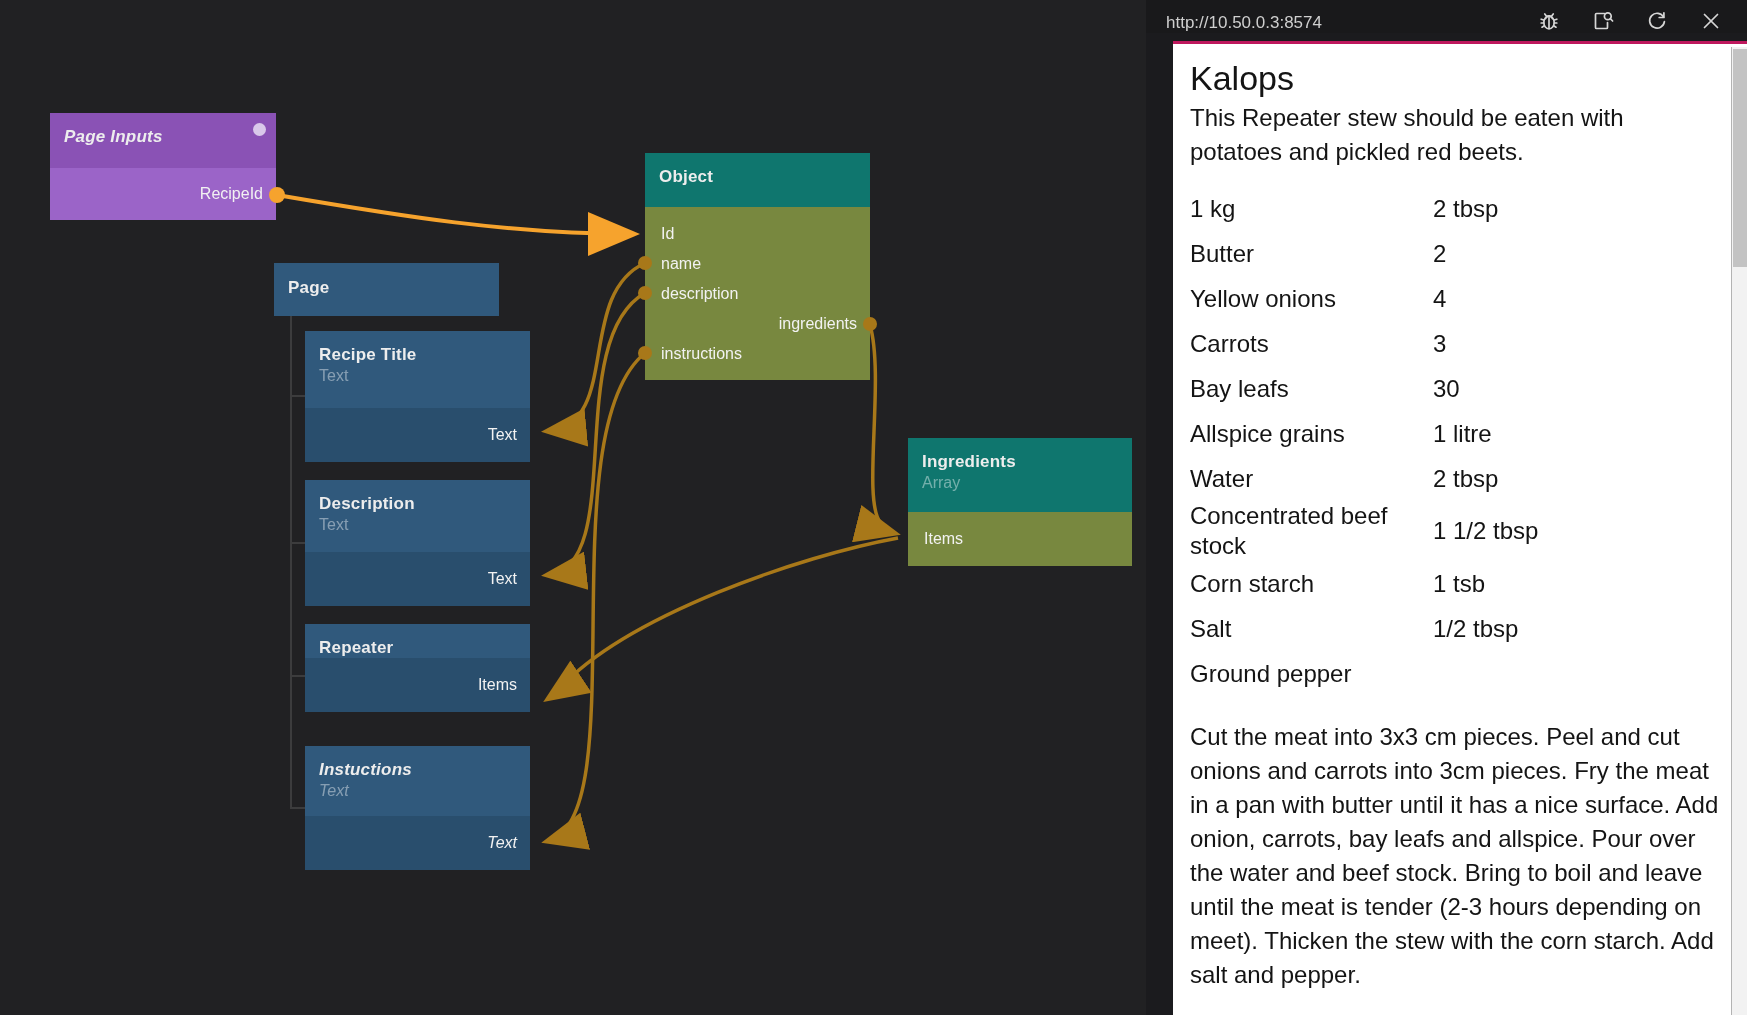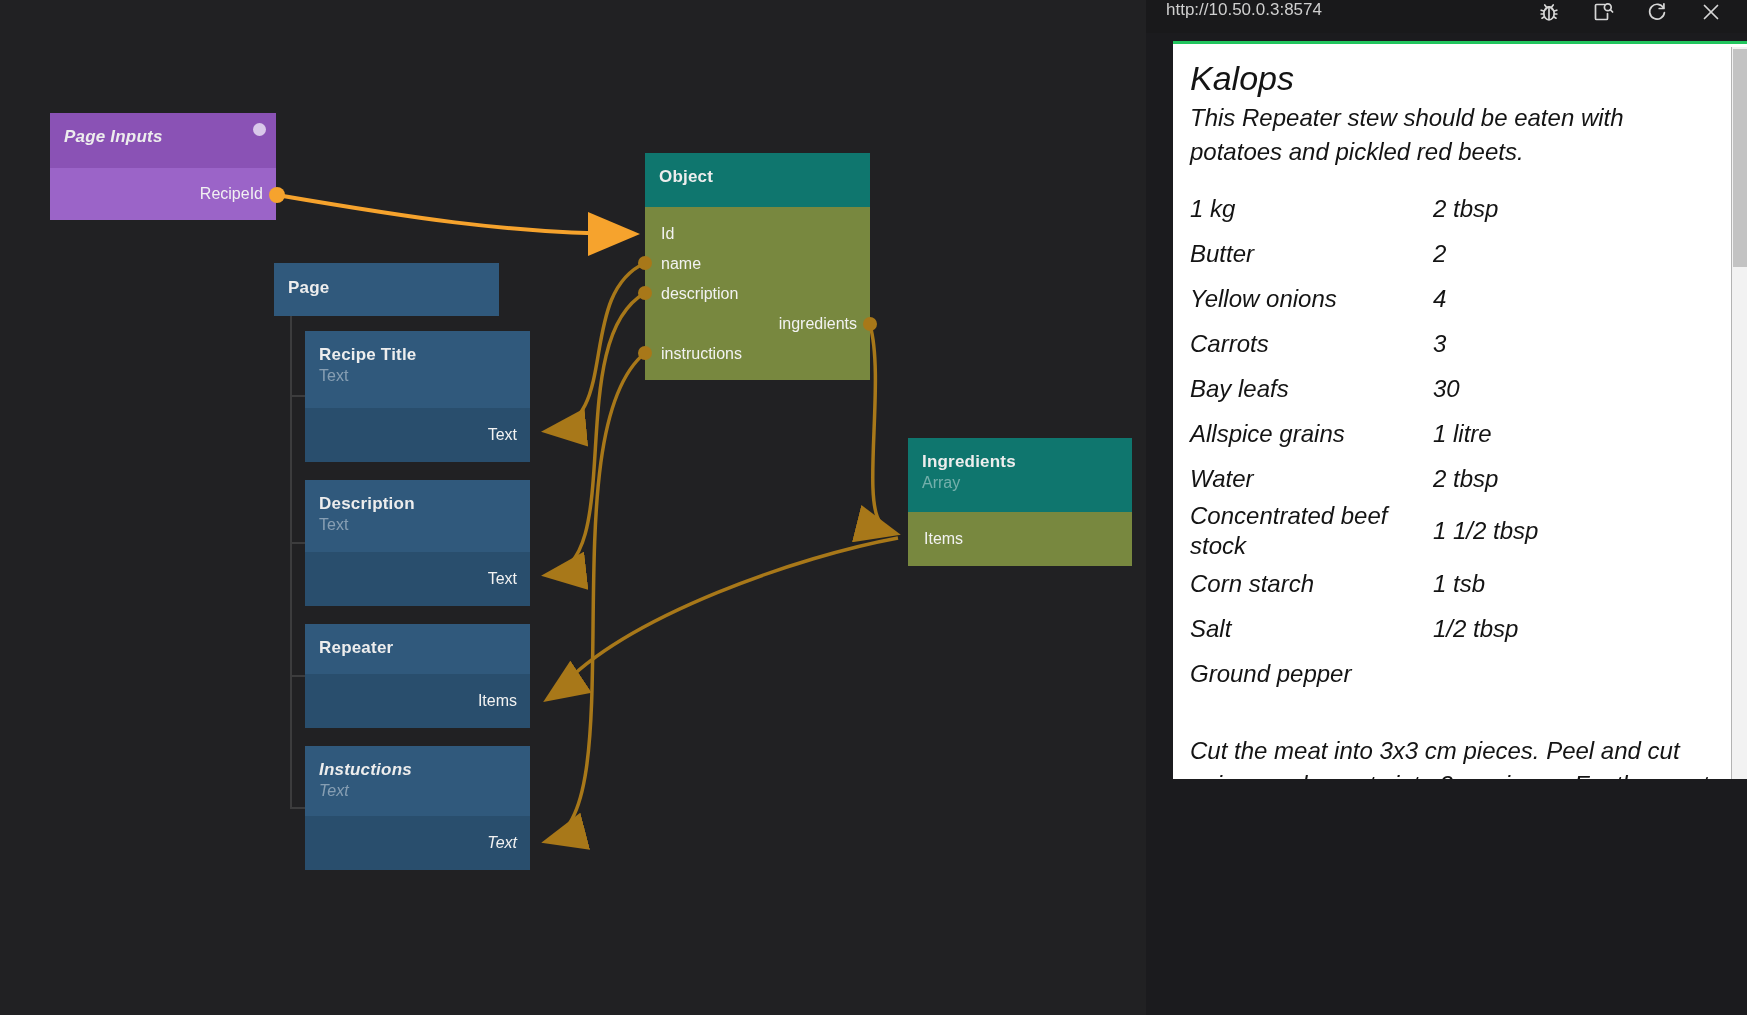--- a/index.html
+++ b/index.html
@@ -28,41 +28,41 @@
   .hdr-dot{position:absolute;right:10px;top:10px;width:13px;height:13px;border-radius:50%;
     background:#d9c8ea;}
 
   .treeline{position:absolute;background:#3c3c3d;}
 
   svg.wires{position:absolute;left:0;top:0;pointer-events:none;}
 
   
   #panel{position:absolute;left:1146px;top:0;width:601px;height:1015px;background:#1b1b1e;}
   #panel-header{position:absolute;left:0;top:0;width:601px;height:33px;background:#19191b;
-    display:flex;align-items:flex-start;}
+    display:flex;align-items:flex-end;}
   #url{flex:1;padding-left:20px;font-size:17px;color:#cfcfcf;white-space:nowrap;overflow:hidden;}
   #hdr-icons{display:flex;align-items:center;gap:30px;padding-right:24px;}
   .hicon{width:24px;height:24px;display:block;cursor:pointer;}
   .hicon svg{width:24px;height:24px;stroke:#d6d6d6;fill:none;stroke-width:1.7;
     stroke-linecap:round;stroke-linejoin:round;}
 
-  #webview{position:absolute;left:27px;top:41px;width:574px;height:738px;background:#ffffff;
-    border-top:3px solid #22c55e;box-sizing:border-box;font-style:italic;}
+  #webview{position:absolute;left:27px;top:41px;width:574px;height:974px;background:#ffffff;
+    border-top:3px solid #be185d;box-sizing:border-box;}
   #scrollbar{position:absolute;right:0;top:3px;bottom:0;width:15px;background:#f2f2f2;
     border-left:1px solid #b3b3b3;}
   #scroll-thumb{position:absolute;left:1px;right:0;top:2px;height:218px;background:#c3c3c3;}
   #recipe{position:absolute;left:0;top:3px;right:16px;bottom:0;padding:10px 8px 0 17px;
     color:#141414;overflow:hidden;}
   #recipe-title{font-size:34px;line-height:42px;font-weight:400;margin:0;}
   #recipe-desc{font-size:24px;line-height:34px;margin:2px 0 0 0;width:478px;}
   #ingredient-list{margin-top:17px;display:grid;grid-template-columns:243px 287px;
     grid-auto-rows:minmax(45px,auto);align-items:center;}
   .ing-amount{font-size:24px;line-height:30px;}
   .ing-name{font-size:24px;line-height:30px;}
-  #recipe-instructions{margin:38px 0 0 0;font-size:24px;line-height:34px;width:532px;}
+  #recipe-instructions{margin:24px 0 0 0;font-size:24px;line-height:34px;width:532px;}
 </style>
 </head>
 <body>
 
 <div id="stage">
 
   <div id="canvas">
 
     <div class="treeline" style="left:290px;top:316px;width:2px;height:492px;"></div>
     <div class="treeline" style="left:290px;top:395px;width:15px;height:2px;"></div>
@@ -100,21 +100,21 @@
       <div class="n-blue-h" style="height:72px;">
         <div class="hdr">Description</div>
         <div class="sub">Text</div>
       </div>
       <div class="n-blue-b" style="height:54px;">
         <div class="portrow right" style="line-height:54px;">Text</div>
       </div>
     </div>
 
     <div class="node" style="left:305px;top:624px;width:225px;height:104px;">
-      <div class="n-blue-h" style="height:50px;">
+      <div class="n-blue-h" style="height:34px;">
         <div class="hdr">Repeater</div>
       </div>
       <div class="n-blue-b" style="height:54px;">
         <div class="portrow right" style="line-height:54px;">Items</div>
       </div>
     </div>
 
     <div class="node" style="left:305px;top:746px;width:225px;height:124px;font-style:italic;">
       <div class="n-blue-h" style="height:70px;">
         <div class="hdr">Instuctions</div>

